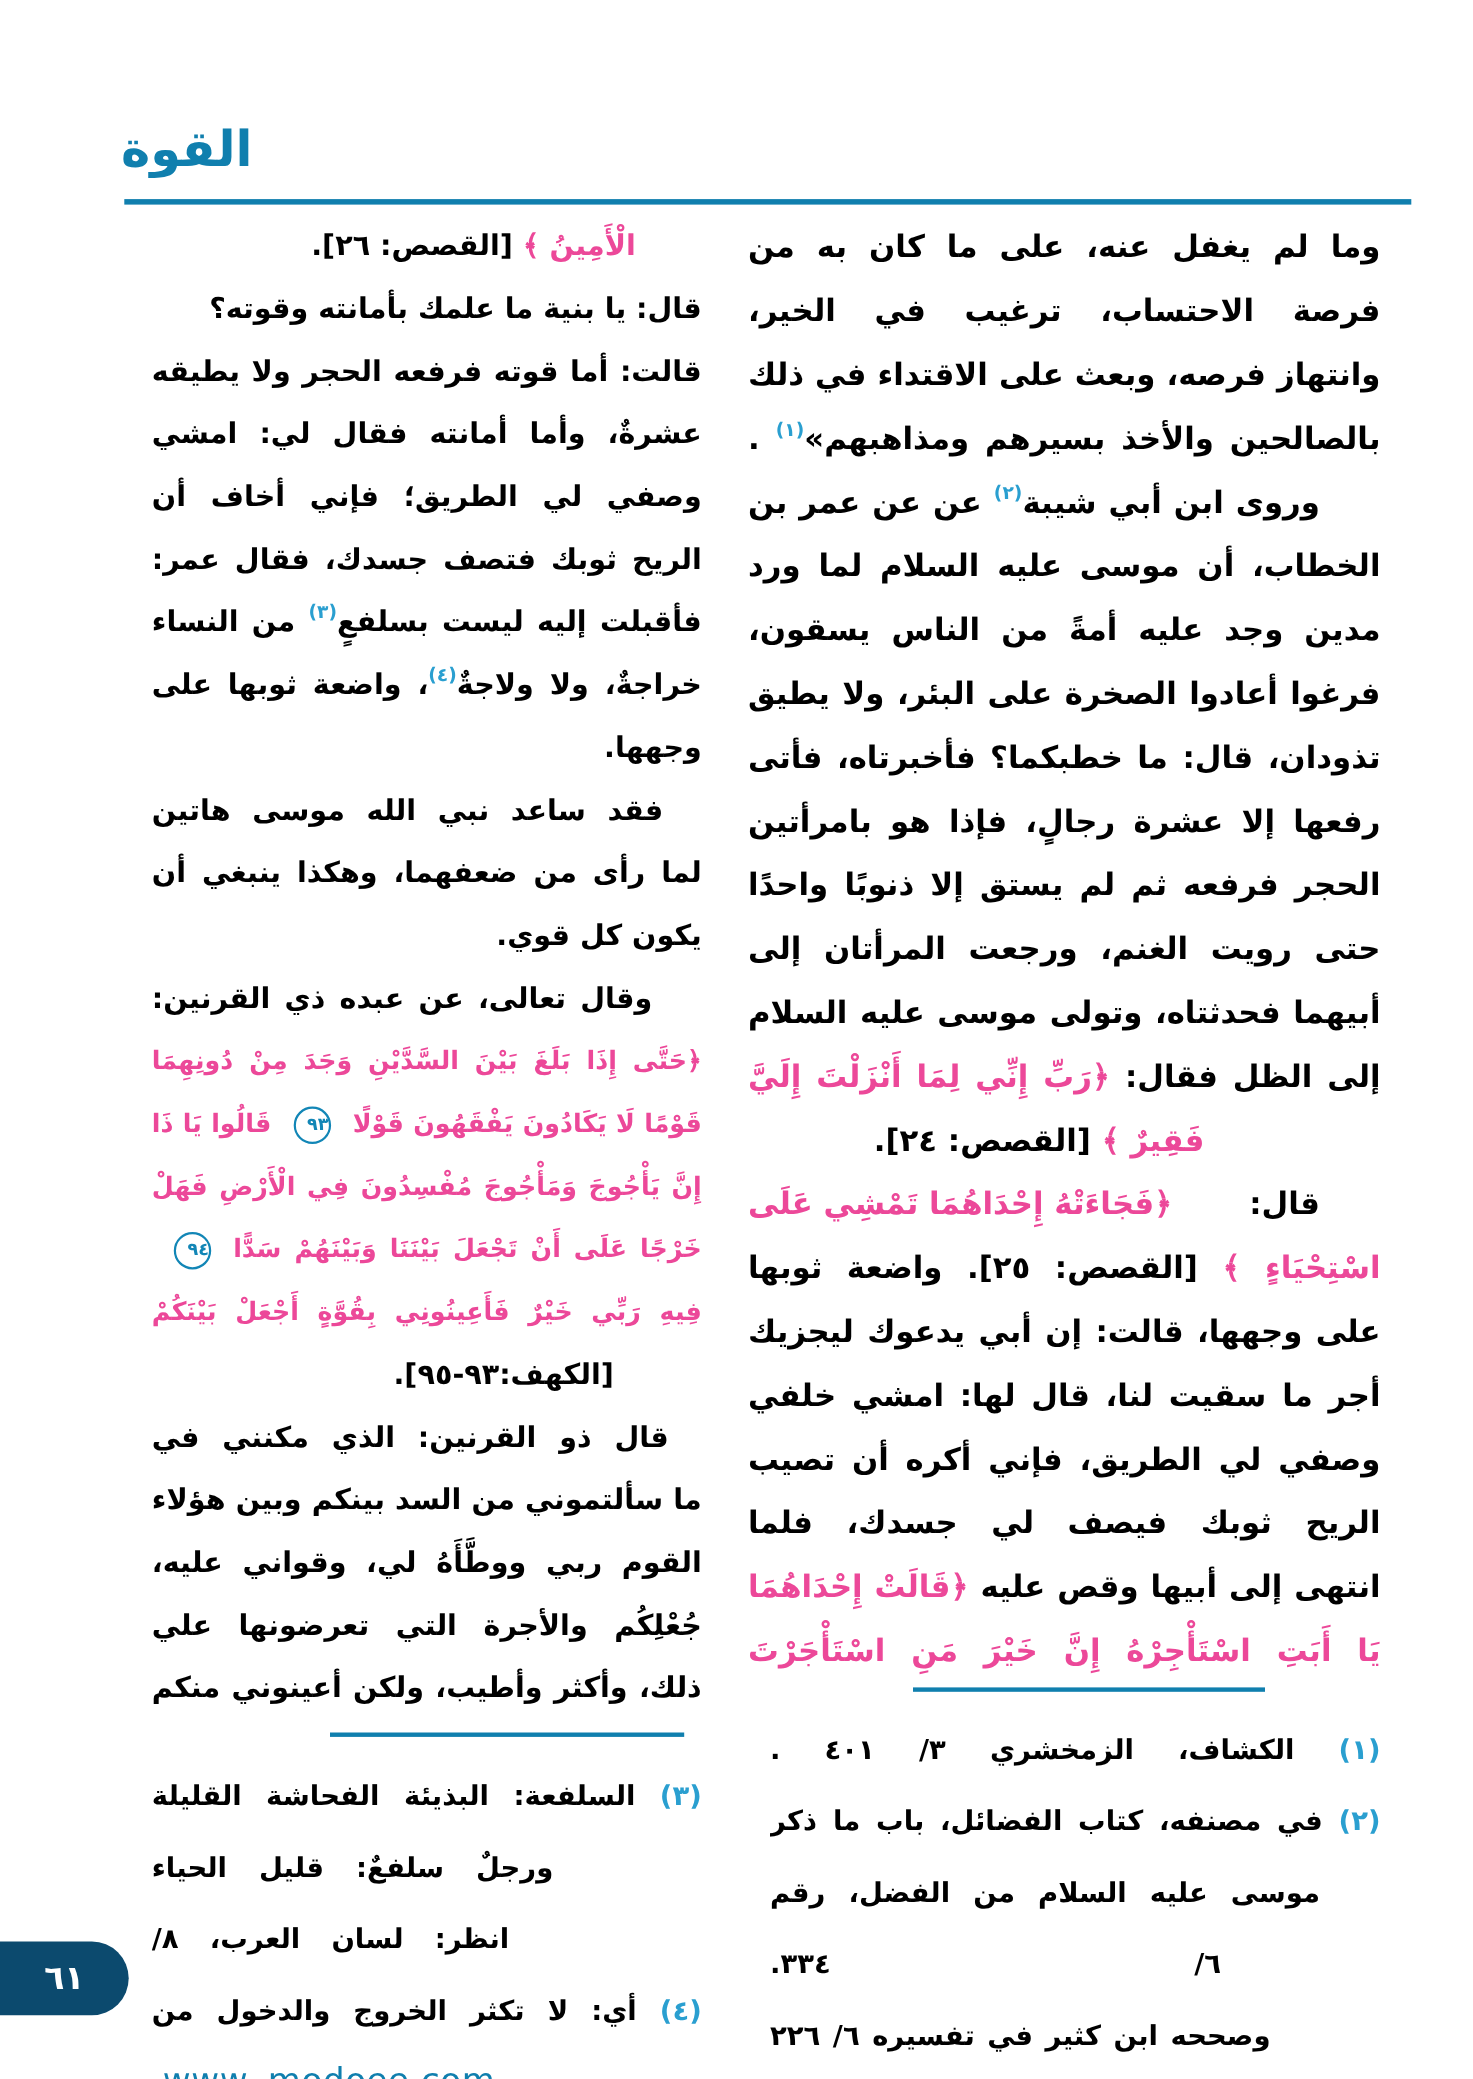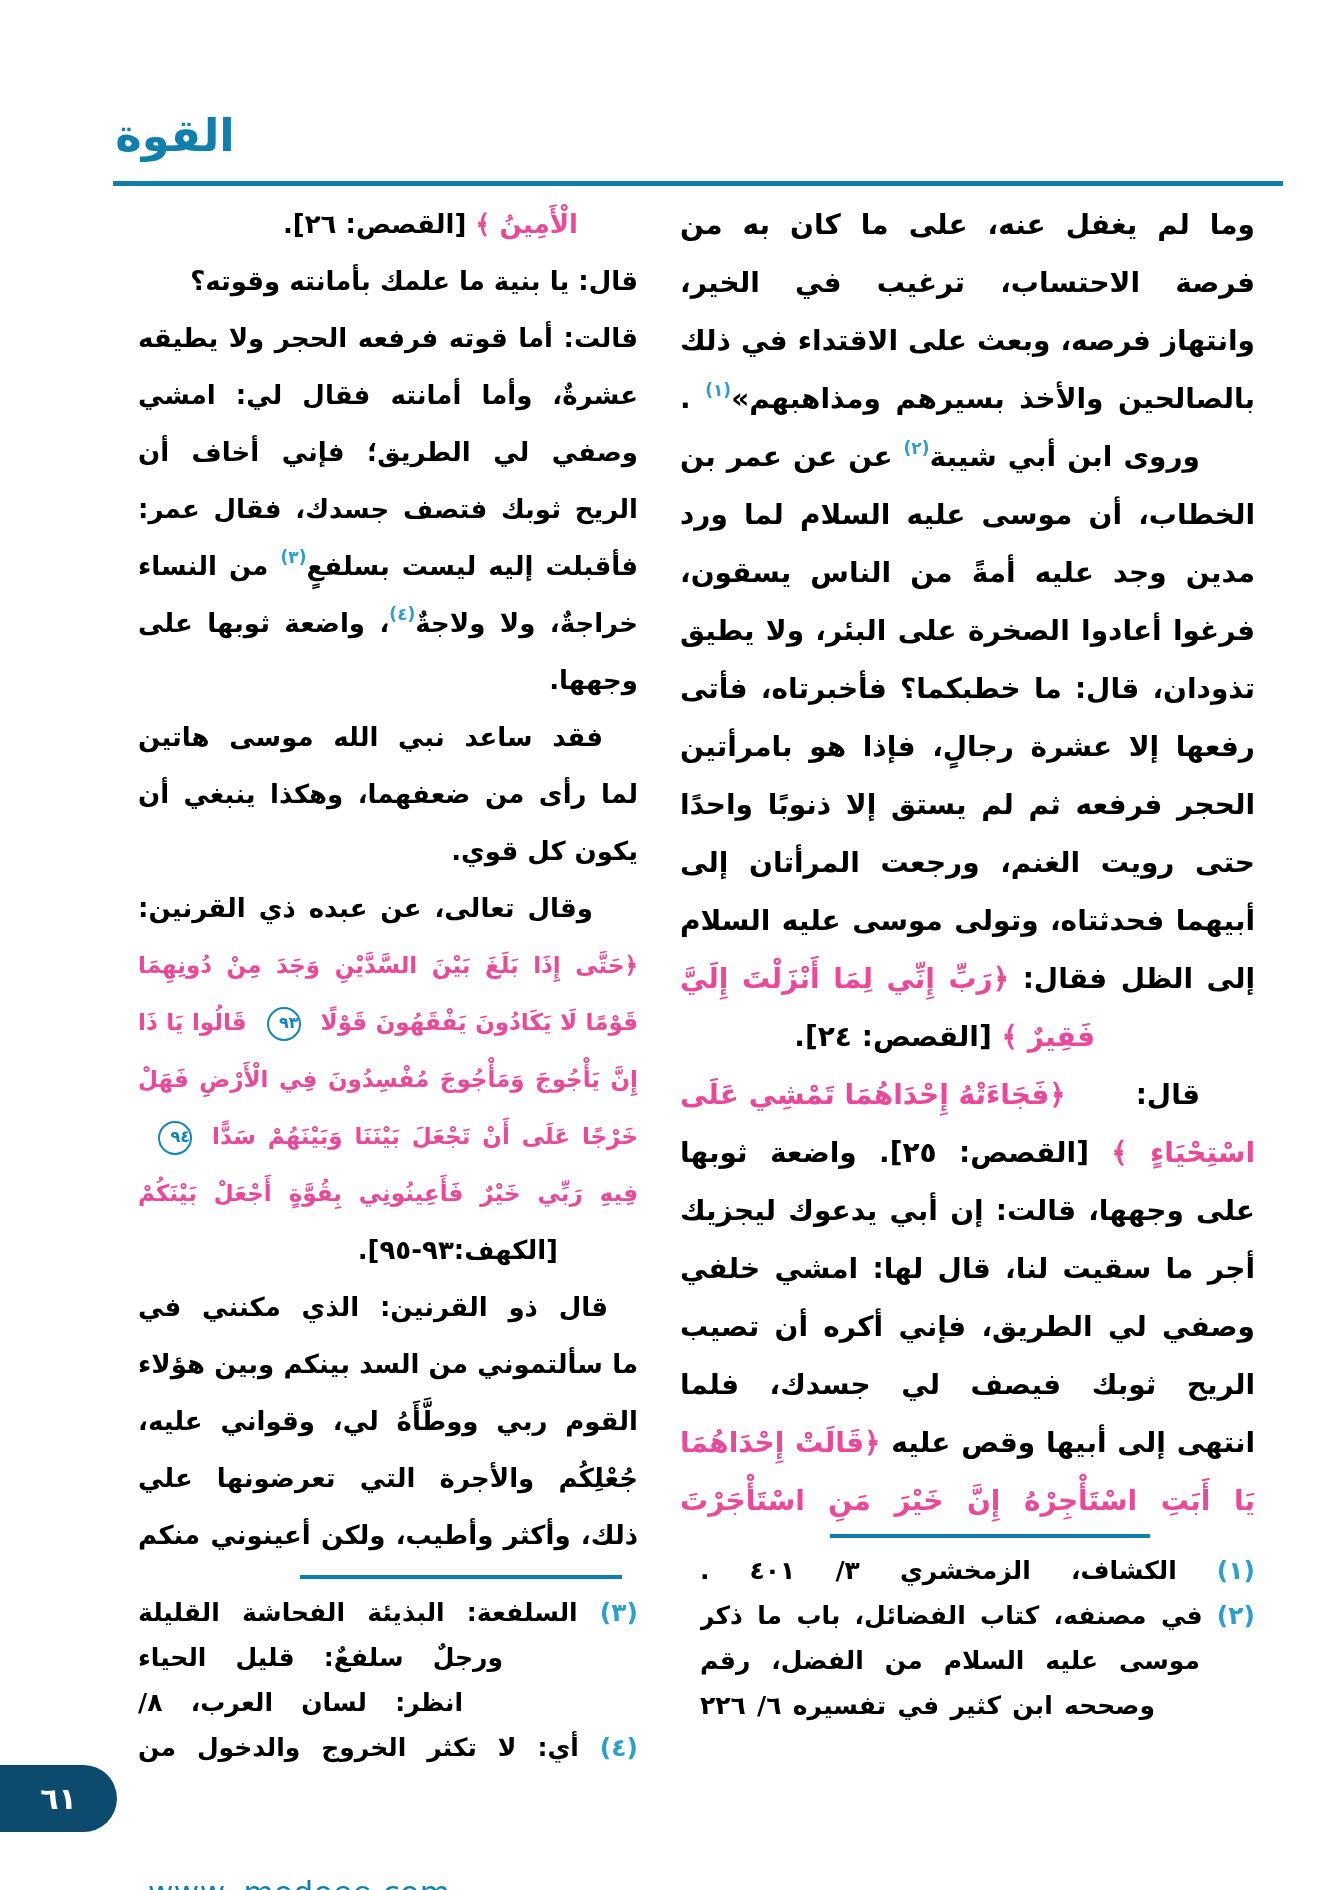--- a/index.html
+++ b/index.html
@@ -1,20 +1,20 @@
 <!DOCTYPE html>
 <html lang="ar" dir="rtl"><head>
 <meta charset="utf-8">
 <style>
   html,body{margin:0;padding:0;background:#ffffff;}
   body{width:1339px;height:1890px;position:relative;font-family:"DejaVu Sans",sans-serif;}
   .page{position:absolute;inset:0;width:1339px;height:1890px;background:#ffffff;overflow:hidden;direction:rtl;}
 
   .title{position:absolute;left:110px;top:96px;width:130px;height:80px;
-         color:#107fae;font-size:45px;font-weight:bold;line-height:80px;text-align:center;}
+         color:#107fae;font-size:45px;font-weight:bold;line-height:80px;text-align:left;}
   .rule{position:absolute;left:113px;top:181px;width:1170px;height:5px;background:#107fae;}
 
   .col{position:absolute;top:196px;}
   .right-col{left:680px;width:575px;}
   .left-col{left:138px;width:500px;}
 
   .ln{height:58px;line-height:58px;font-size:28px;font-weight:bold;color:#000;
       text-align:justify;text-align-last:justify;overflow:hidden;direction:rtl;}
   .left-col .ln{height:57px;line-height:57px;font-size:26px;}
   .left-col .qb{font-size:23px;}
@@ -28,21 +28,21 @@
         margin:0 20px;font-weight:bold;overflow:hidden;}
 
   .fnsep{position:absolute;height:4px;background:#107fae;}
   .fnsep.r{left:830px;top:1534px;width:320px;}
   .fnsep.l{left:300px;top:1575px;width:322px;}
 
   .fnblock{position:absolute;direction:rtl;}
   .fnblock.r{left:700px;top:1548px;width:555px;}
   .fnblock.l{left:138px;top:1590px;width:500px;}
   .fn{height:45px;line-height:45px;font-size:25px;font-weight:bold;color:#000;
-      text-align:justify;text-align-last:justify;overflow:hidden;}
+      text-align:justify;text-align-last:justify;overflow:hidden;margin-top:20px;}
   .fnm{color:#2a9fd0;}
 
   .page-badge{position:absolute;left:0;top:1765px;width:117px;height:67px;background:#0c4a6e;
               border-radius:0 34px 34px 0;color:#ffffff;font-size:30px;font-weight:bold;
               line-height:67px;text-align:center;}
   .site{position:absolute;left:148px;top:1874px;color:#107fae;font-size:31px;
         letter-spacing:0.5px;direction:ltr;text-align:left;}
 </style>
 </head>
 <body>
@@ -108,20 +108,21 @@
     <div class="ln">ذلك، وأكثر وأطيب، ولكن أعينوني منكم</div>
   </div>
 
   <div class="fnsep r"></div>
   <div class="fnsep l"></div>
 
   <div class="fnblock r">
     <div class="fn end"><span class="fnm">(١)</span><span> الكشاف، الزمخشري ٣/ ٤٠١ .</span></div>
     <div class="fn"><span class="fnm">(٢)</span><span> في مصنفه، كتاب الفضائل، باب ما ذكر في</span></div>
     <div class="fn end" style="padding-right:55px;">موسى عليه السلام من الفضل، رقم ٣١٨٤٢،</div>
+    <div class="fn end" style="padding-right:145px;">٦/ ٣٣٤.</div>
     <div class="fn end" style="padding-right:100px;">وصححه ابن كثير في تفسيره ٦/ ٢٢٦ .</div>
   </div>
 
   <div class="fnblock l">
     <div class="fn"><span class="fnm">(٣)</span><span> السلفعة: البذيئة الفحاشة القليلة الحياء.</span></div>
     <div class="fn end" style="padding-right:135px;">ورجلٌ سلفعٌ: قليل الحياء جريءٌ.</div>
     <div class="fn end" style="padding-right:175px;">انظر: لسان العرب، ٨/ ١٦١.</div>
     <div class="fn end"><span class="fnm">(٤)</span><span> أي: لا تكثر الخروج والدخول من البيت.</span></div>
   </div>
 

